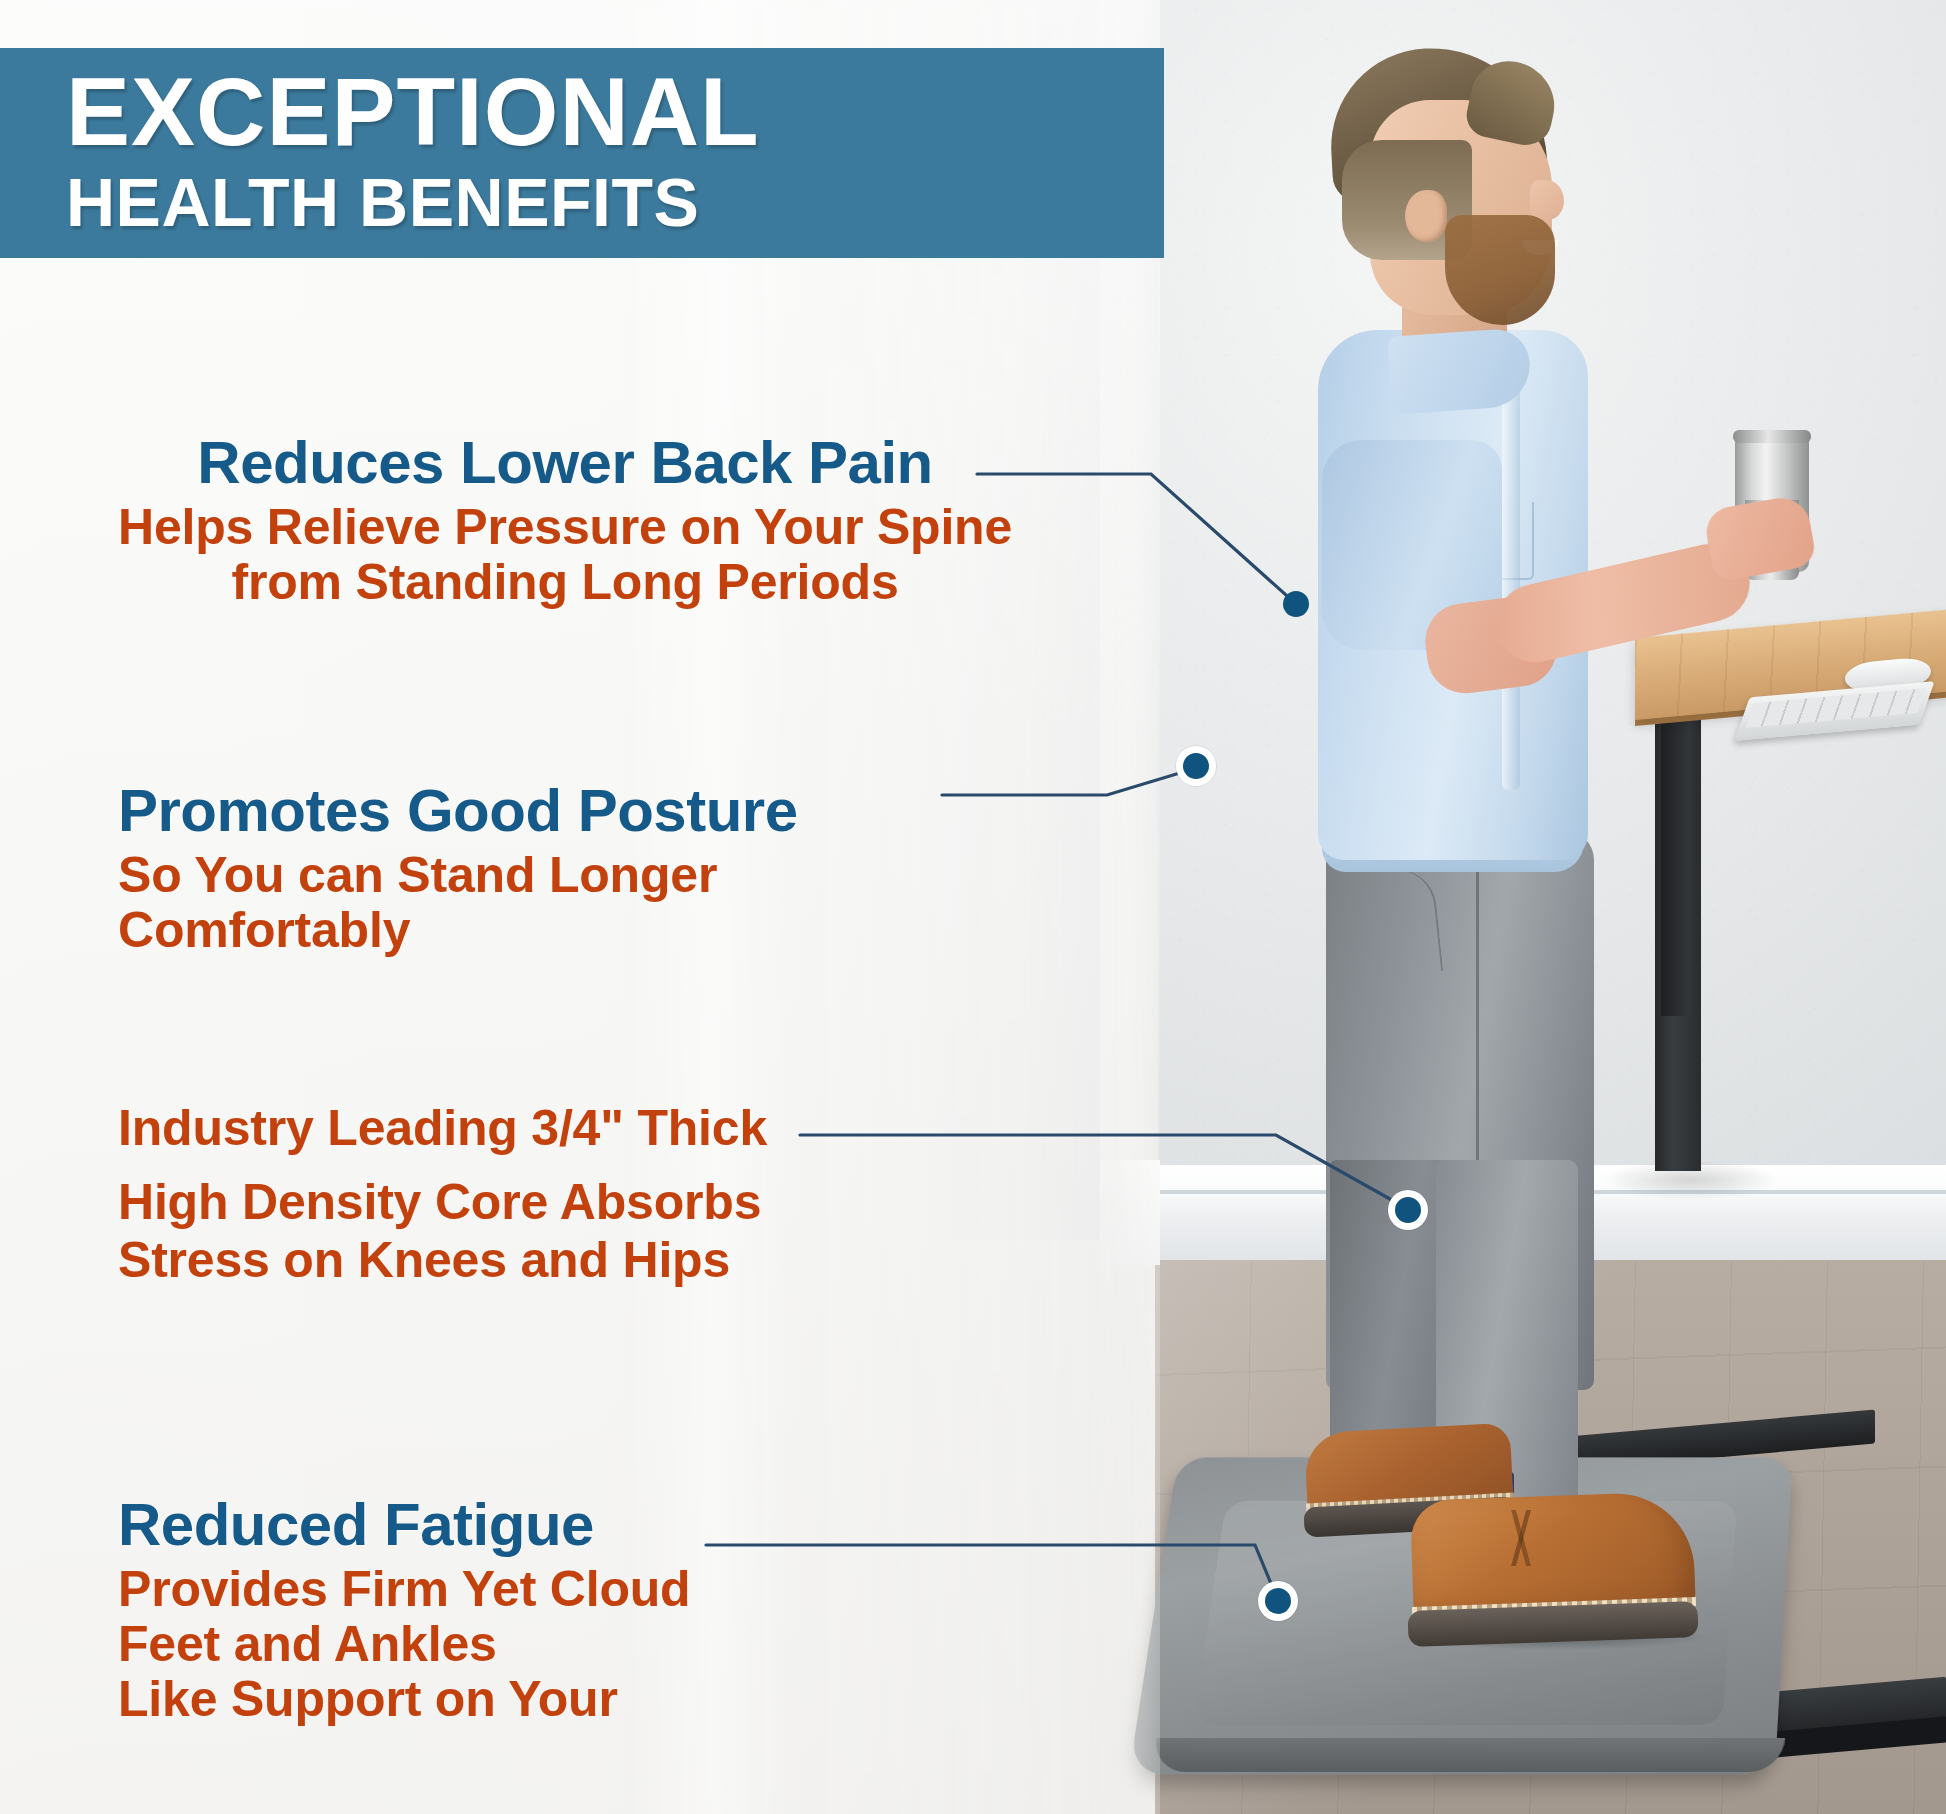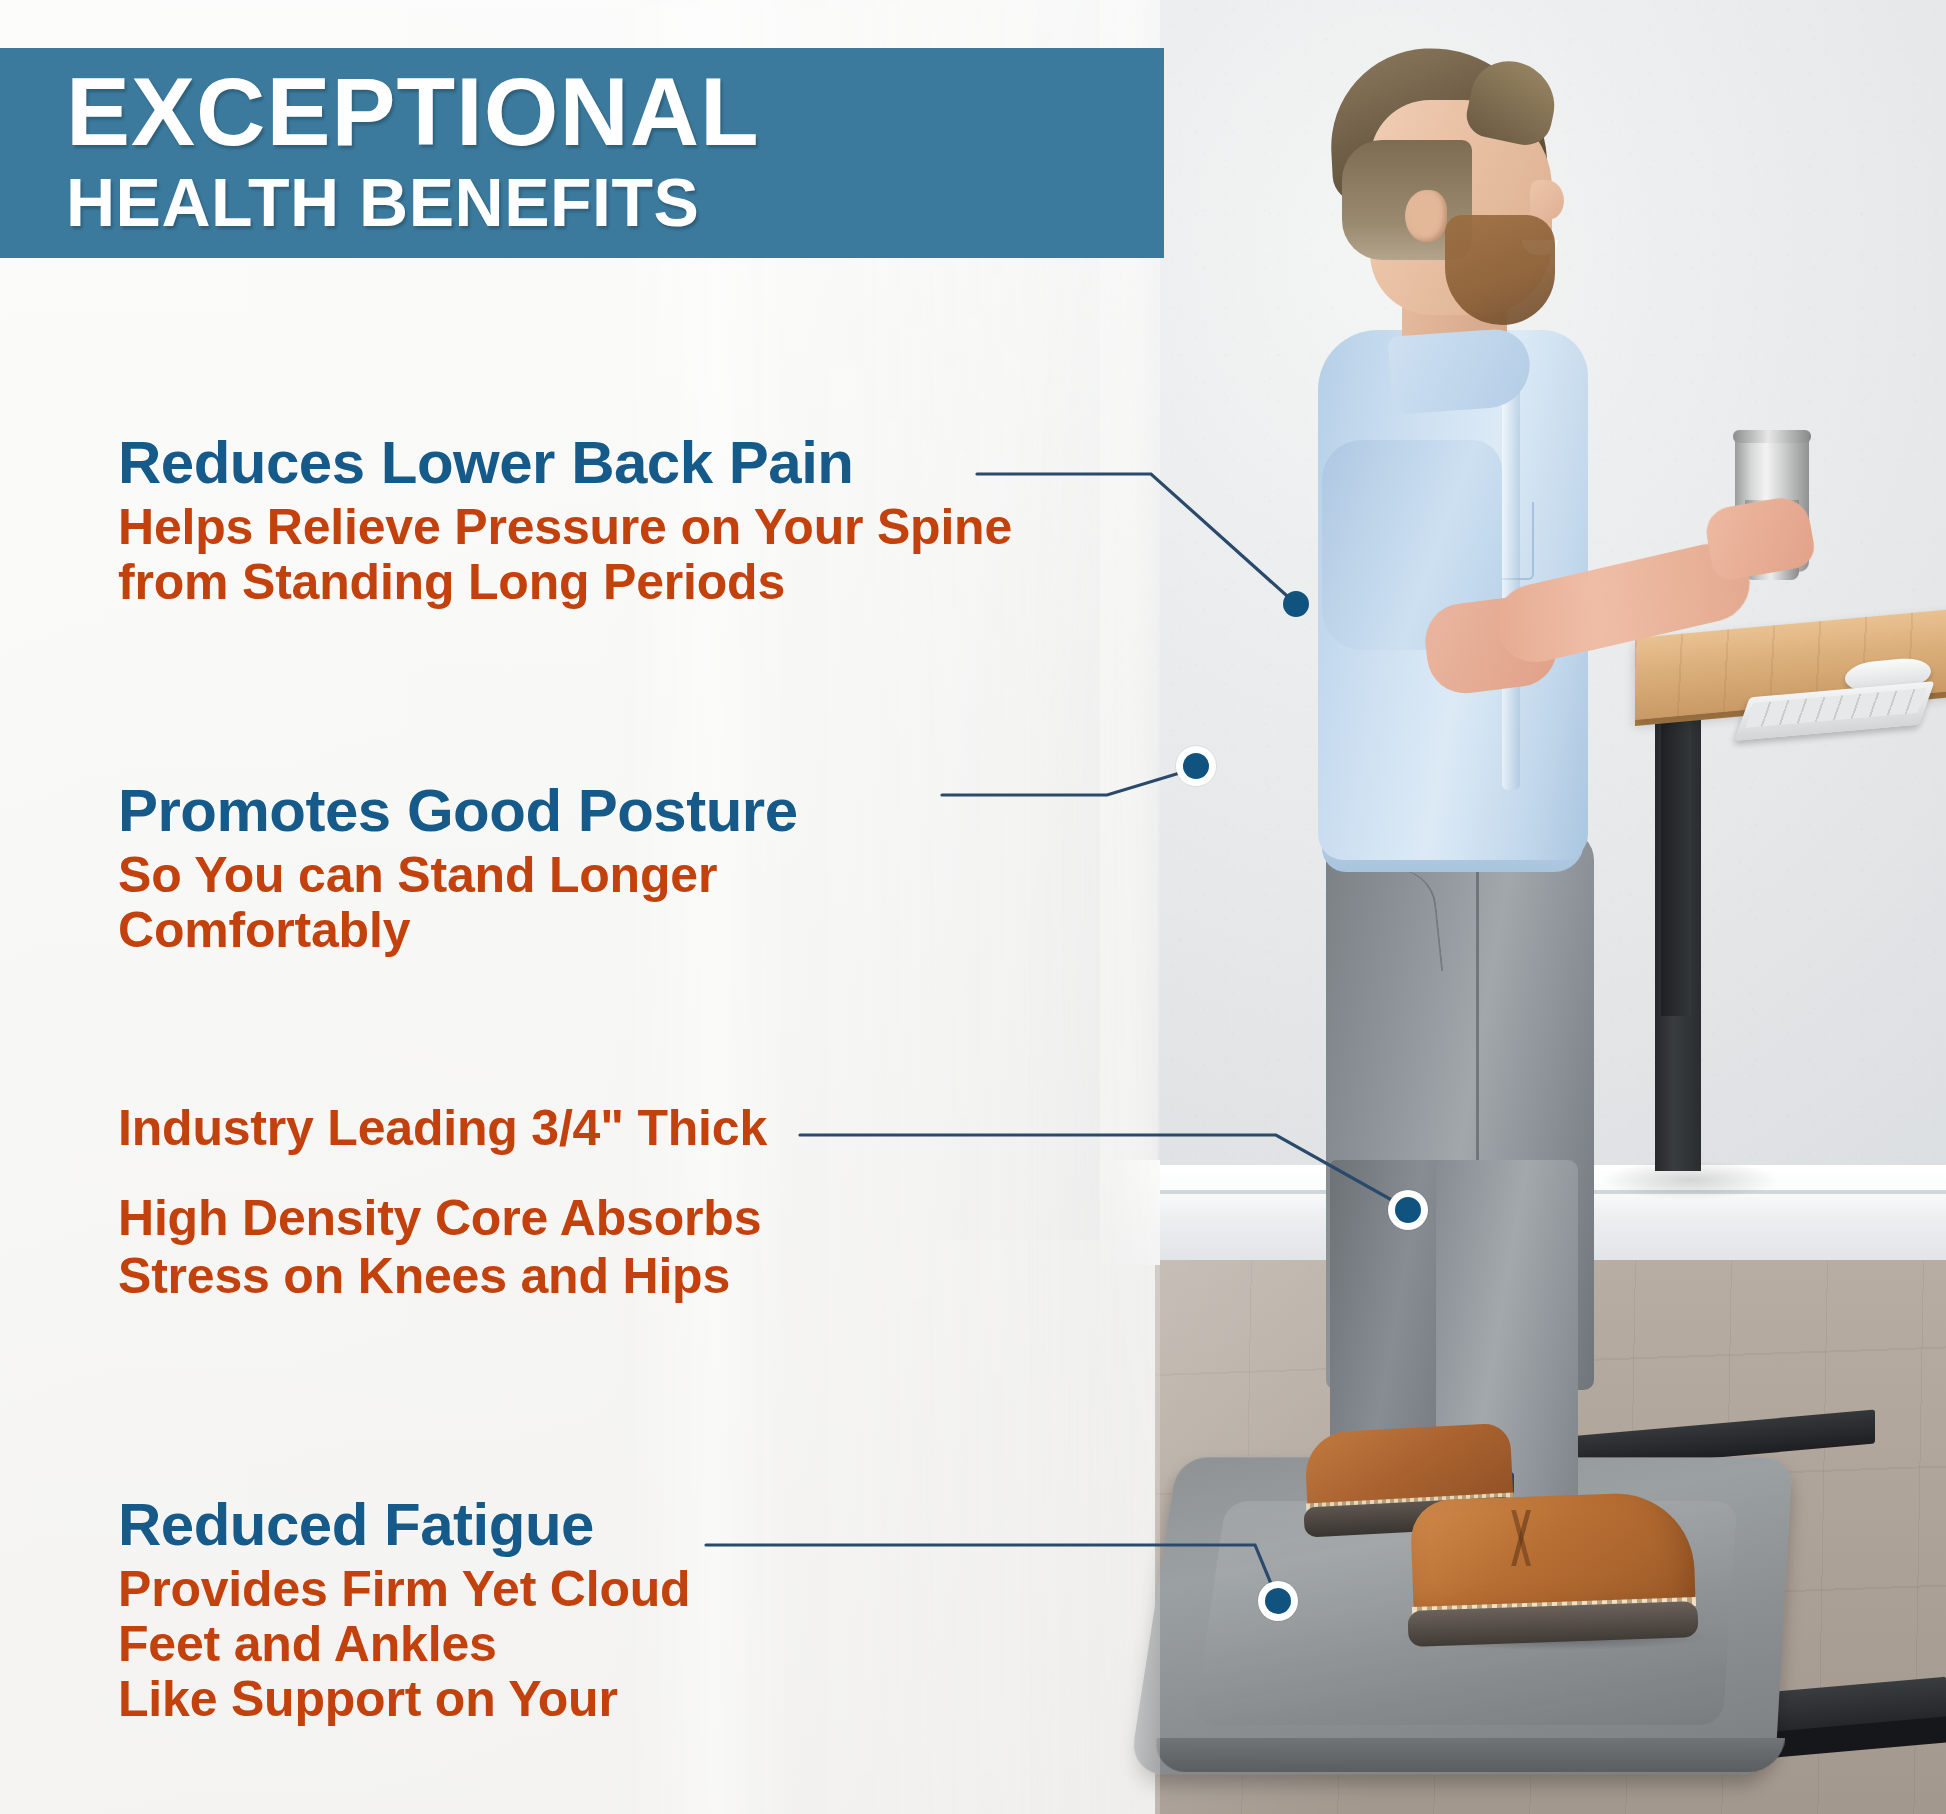--- a/index.html
+++ b/index.html
@@ -417,25 +417,25 @@
     color:#c2410c;
     font-weight:700;
     font-size:50px;
     line-height:55px;
     letter-spacing:-.2px;
     margin-top:4px;
   }
   .benefit .body.loose { line-height:58px; }
   .benefit .body .ln { display:block; white-space:nowrap; }
 
-  #b1 { top:430px; }
+  #b1 { top:430px;text-align:center; }
   #b2 { top:770px;margin-top:8px; }
   #b3 { top:1095px; }
   #b4 { top:1492px; }
-  #b3 .body .ln:nth-child(2){ margin-top:32px; }
+  #b3 .body .ln:nth-child(2){ margin-top:16px; }
 
   
   .leaders { position:absolute; inset:0; pointer-events:none; }
   .dot {
     position:absolute; width:26px; height:26px; border-radius:50%;
     background:#10537f;
     transform:translate(-50%,-50%);
   }
   .dot.ring {
     box-shadow:0 0 0 7px #ffffff, 0 0 0 8px rgba(0,0,0,.06);

